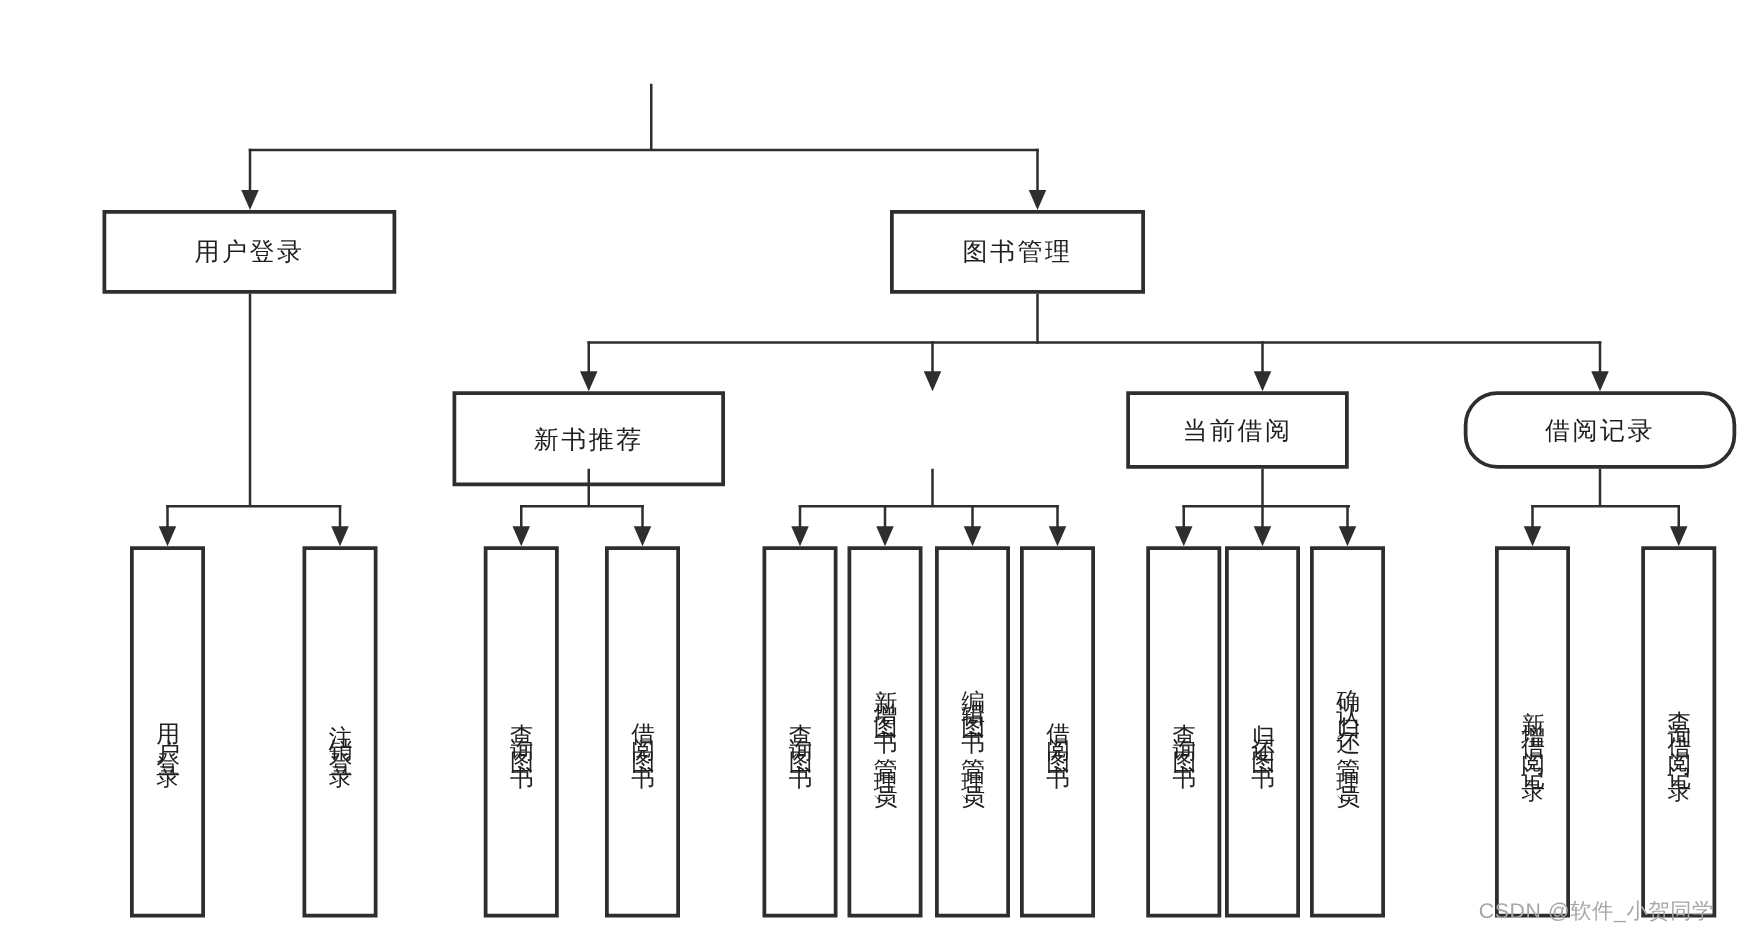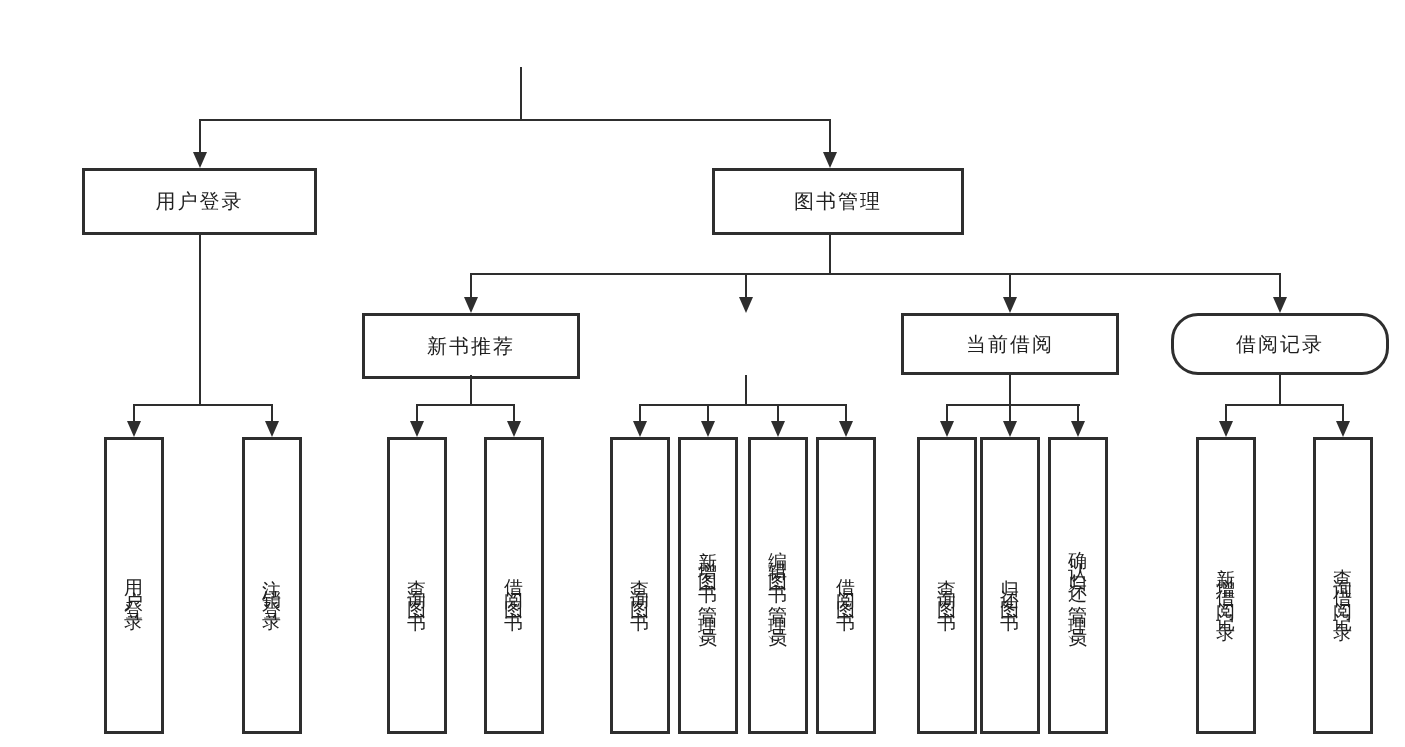--- a/index.html
+++ b/index.html
@@ -37,24 +37,24 @@
     font-size:17px;color:var(--wm);letter-spacing:0.5px;white-space:nowrap;
   }
 </style>
 </head>
 <body>
 
 <div class="stage">
 
 
   <div class="box" style="left:82px;top:168px;width:235px;height:67px;">用户登录</div>
-  <div class="box" style="left:712px;top:168px;width:252px;height:67px;">图书管理</div>
+  <div class="box" style="left:712px;top:168px;width:204px;height:67px;">图书管理</div>
 
-  <div class="box" style="left:362px;top:313px;width:218px;height:66px;">新书推荐</div>
-  <div class="box" style="left:901px;top:313px;width:218px;height:62px;">当前借阅</div>
+  <div class="box" style="left:362px;top:313px;width:218px;height:76px;">新书推荐</div>
+  <div class="box" style="left:901px;top:313px;width:178px;height:62px;">当前借阅</div>
   <div class="box" style="left:1171px;top:313px;width:218px;height:62px;border-radius:27px;">借阅记录</div>
 
   <div class="box leaf" style="left:104px;top:437px;width:60px;height:297px;">用户登录</div>
   <div class="box leaf" style="left:242px;top:437px;width:60px;height:297px;">注销登录</div>
 
   <div class="box leaf" style="left:387px;top:437px;width:60px;height:297px;">查询图书</div>
   <div class="box leaf" style="left:484px;top:437px;width:60px;height:297px;">借阅图书</div>
 
   <div class="box leaf" style="left:610px;top:437px;width:60px;height:297px;">查询图书</div>
   <div class="box leaf" style="left:678px;top:437px;width:60px;height:297px;">新增图书（管理员）</div>
@@ -119,14 +119,15 @@
   <div class="vl" style="left:1077px;top:404px;height:18px;"></div>
   <div class="tri" style="left:1071px;top:421px;"></div>
 
   <div class="vl" style="left:1279px;top:375px;height:30px;"></div>
   <div class="hl" style="left:1225px;top:404px;width:119px;"></div>
   <div class="vl" style="left:1225px;top:404px;height:18px;"></div>
   <div class="tri" style="left:1219px;top:421px;"></div>
   <div class="vl" style="left:1342px;top:404px;height:18px;"></div>
   <div class="tri" style="left:1336px;top:421px;"></div>
 
+  <div class="watermark">CSDN @软件_小贺同学</div>
 
 </div>
 
 </body></html>

